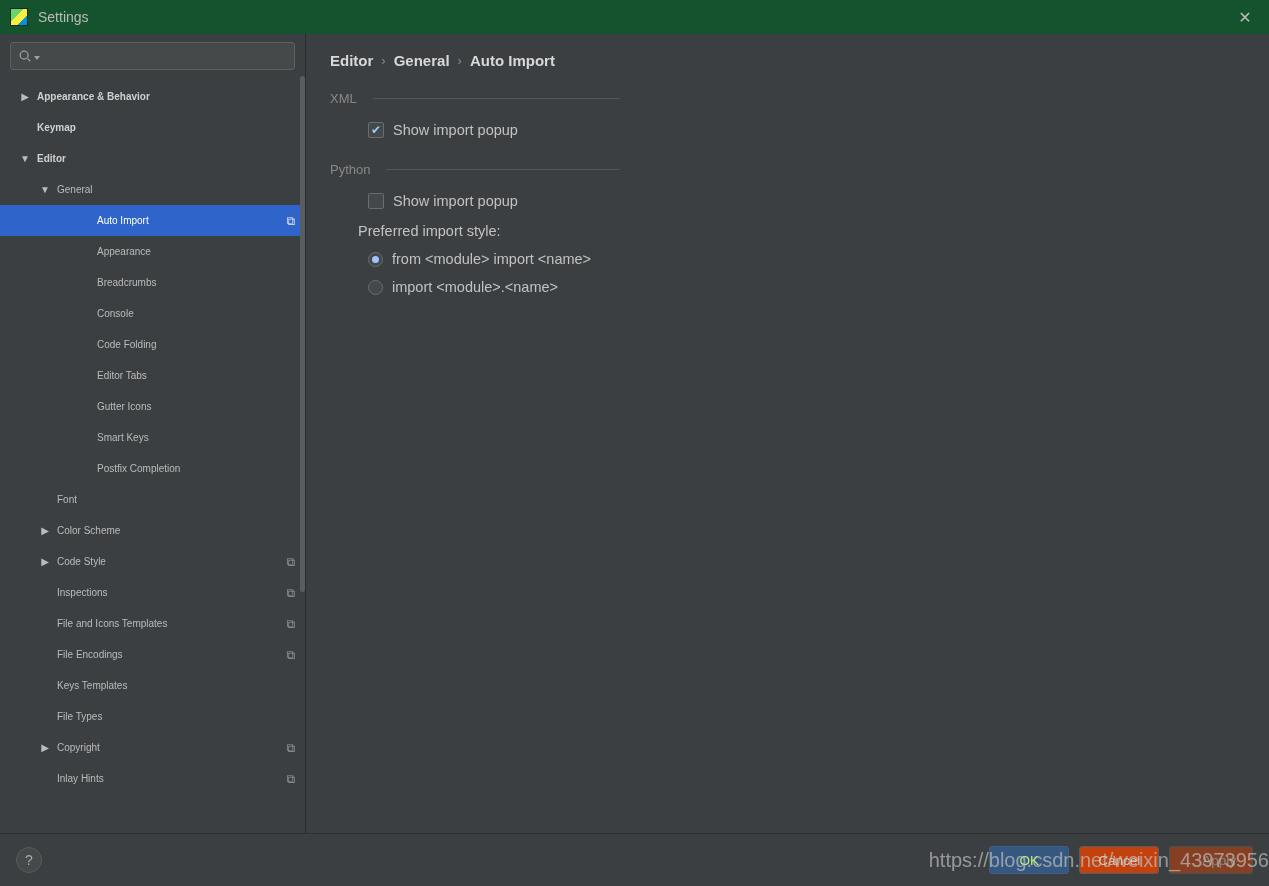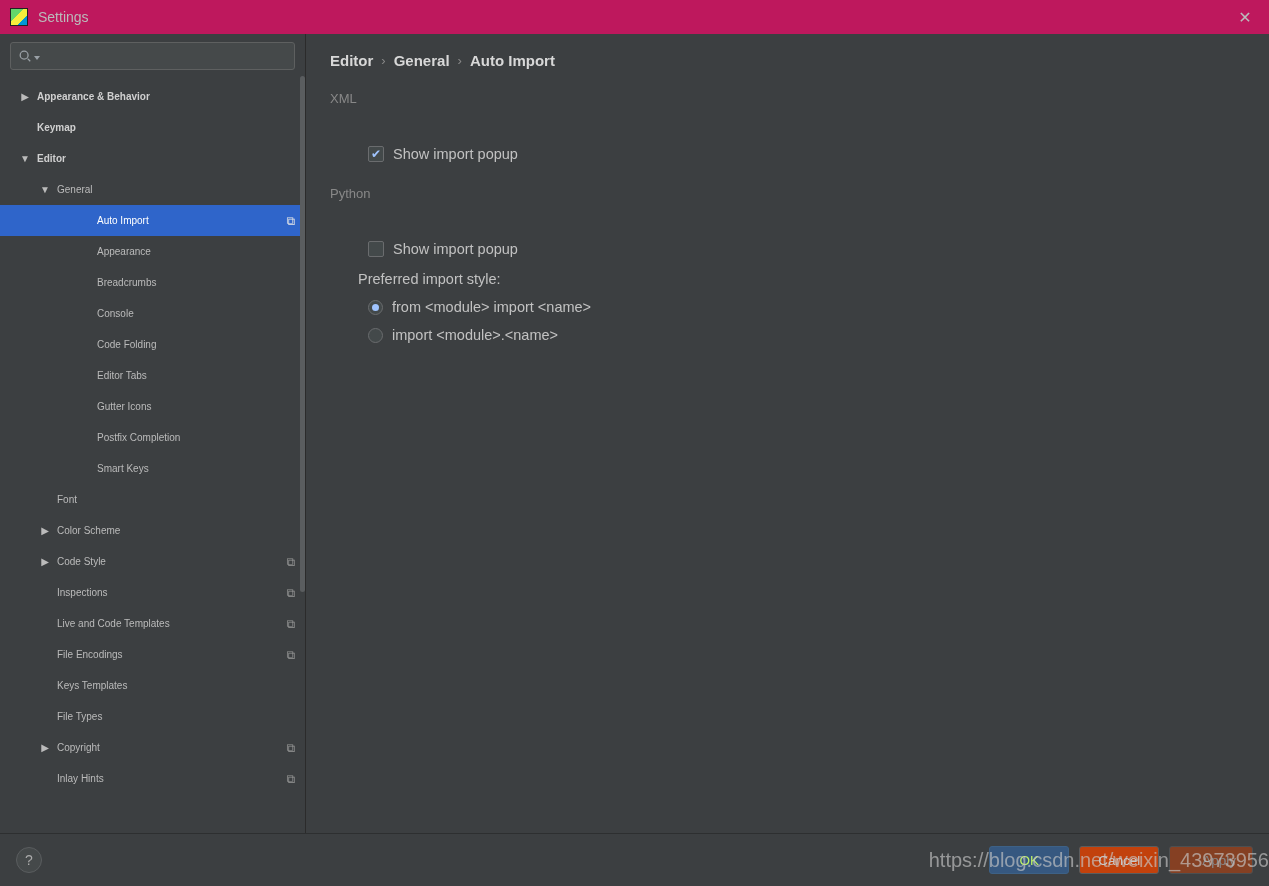--- a/index.html
+++ b/index.html
@@ -11,21 +11,21 @@
     color: #bbbbbb;
     display: flex;
     flex-direction: column;
   }
   
   .title-bar {
     height: 34px;
     display: flex;
     align-items: center;
     padding: 8px 10px;
-    background: #be185d;
+    background: #14532d;
   }
   .title-bar .app-icon {
     width: 18px; height: 18px;
     background: linear-gradient(135deg,#64d66b 0 40%,#f6ef3c 40% 70%,#0097d6 70% 100%);
     border: 1px solid #222;
     margin-right: 10px;
   }
   .title-bar .title { color: #bbbbbb; font-size: 14px; }
   .title-bar .spacer { flex: 1; }
   .title-bar .close-icon { width: 28px; text-align: center; color: #bbbbbb; cursor: pointer; font-size: 16px;}
@@ -121,24 +121,23 @@
     font-size: 15px; font-weight: 600;
     display: flex; align-items: center; gap: 8px;
     margin-bottom: 22px;
   }
   .breadcrumb .sep { color: #888888; font-weight: normal; font-size: 13px; }
   .section {
     margin-bottom: 18px;
     width: 290px;
   }
   .section-header {
-    display: flex; align-items: flex-start; gap: 24px;
+    display: flex; align-items: center; gap: 16px;
     color: #888888; font-size: 13px;
     margin-bottom: 10px;
-    flex-direction: column;
   }
   .section-header .line { flex:1; height:1px; background: #555555; }
   .section-body { padding-left: 28px; }
   .ck-row, .rd-row, .txt-row {
     display: flex; align-items: center;
     height: 28px; font-size: 14.5px; color: #c2c2c2; padding-left: 10px;
   }
   .txt-row { padding-left: 0; margin-top: 2px; }
   .ck {
     width: 16px; height: 16px; border: 1px solid #6a6c6e; background: #43494a;
@@ -249,25 +248,25 @@
         <div class="tree-item l2">
           <span class="arrow blank">▶</span>
           <span class="label">Editor Tabs</span>
         </div>
         <div class="tree-item l2">
           <span class="arrow blank">▶</span>
           <span class="label">Gutter Icons</span>
         </div>
         <div class="tree-item l2">
           <span class="arrow blank">▶</span>
+          <span class="label">Smart Keys</span>
+        </div>
+        <div class="tree-item l2">
+          <span class="arrow blank">▶</span>
           <span class="label">Postfix Completion</span>
-        </div>
-        <div class="tree-item l2">
-          <span class="arrow blank">▶</span>
-          <span class="label">Smart Keys</span>
         </div>
         <div class="tree-item l1">
           <span class="arrow blank">▶</span>
           <span class="label">Font</span>
         </div>
         <div class="tree-item l1">
           <span class="arrow">▶</span>
           <span class="label">Color Scheme</span>
         </div>
         <div class="tree-item l1">
@@ -275,21 +274,21 @@
           <span class="label">Code Style</span>
           <span class="proj-icon">⧉</span>
         </div>
         <div class="tree-item l1">
           <span class="arrow blank">▶</span>
           <span class="label">Inspections</span>
           <span class="proj-icon">⧉</span>
         </div>
         <div class="tree-item l1">
           <span class="arrow blank">▶</span>
-          <span class="label">Live and Code Templates</span>
+          <span class="label">File and Icons Templates</span>
           <span class="proj-icon">⧉</span>
         </div>
         <div class="tree-item l1">
           <span class="arrow blank">▶</span>
           <span class="label">File Encodings</span>
           <span class="proj-icon">⧉</span>
         </div>
         <div class="tree-item l1">
           <span class="arrow blank">▶</span>
           <span class="label">Keys Templates</span>

